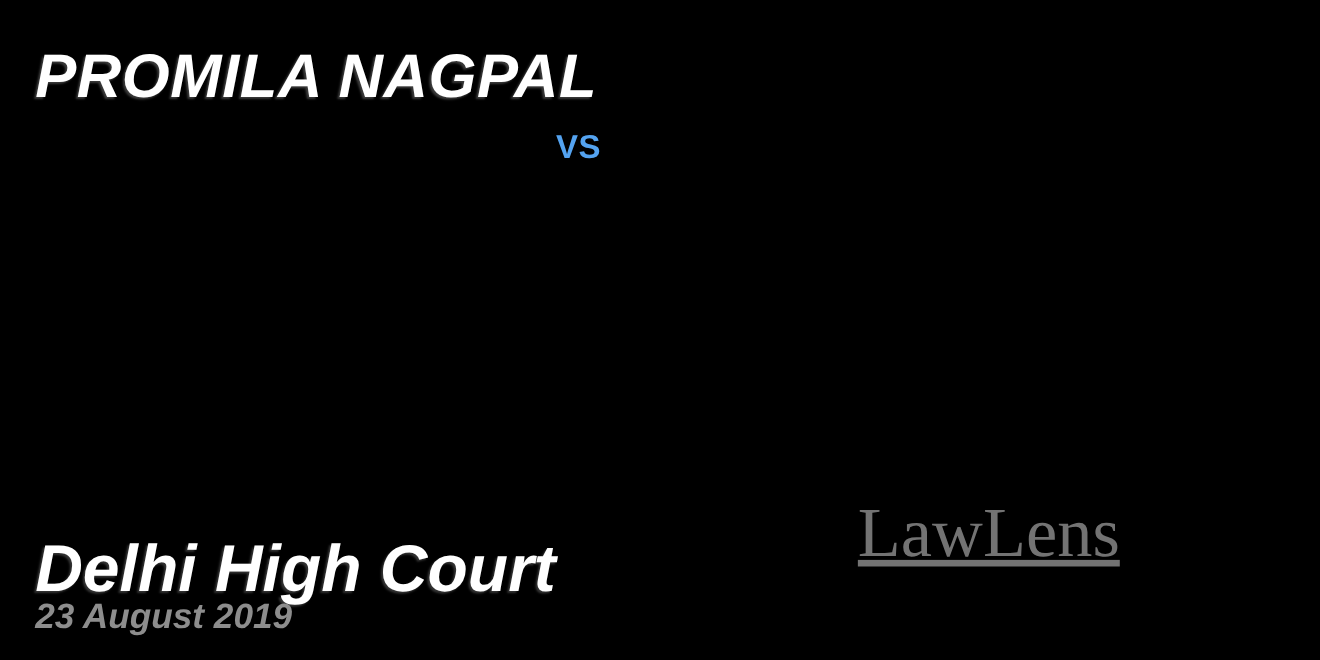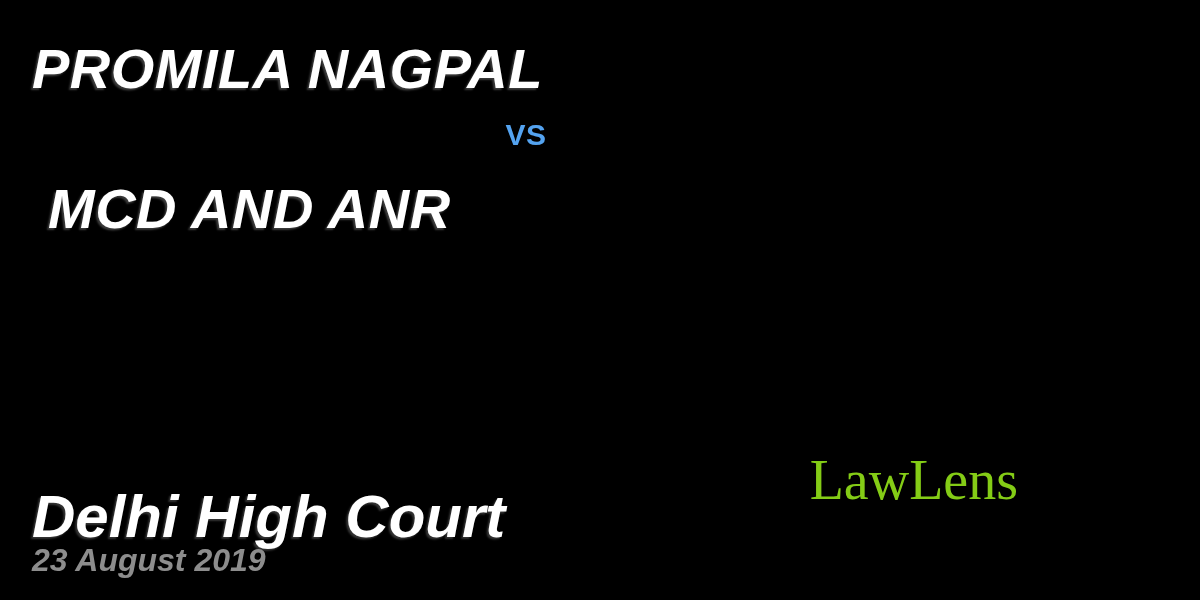--- a/index.html
+++ b/index.html
@@ -63,36 +63,36 @@
     color: #8d8d8d;
     font-weight: 600;
     font-style: italic;
     font-size: 32px;
     white-space: nowrap;
   }
   .brand {
     position: absolute;
     right: 34px;
     top: 452px;
-    color: #84cc16;
+    color: #737373;
     font-family: "Liberation Serif", serif;
     font-weight: 400;
-    font-size: 56px;
+    font-size: 64px;
     line-height: 1;
     white-space: nowrap;
+    text-decoration: underline;
   }
 </style>
 </head>
 <body>
 
 <div class="banner">
   <div class="party party-one">PROMILA NAGPAL</div>
 
   <div class="versus">vs</div>
 
-  <div class="party party-two">MCD AND ANR</div>
 
   <div class="court">Delhi High Court</div>
 
   <div class="date">23 August 2019</div>
 
   <div class="brand">LawLens</div>
 </div>
 
 </body></html>

